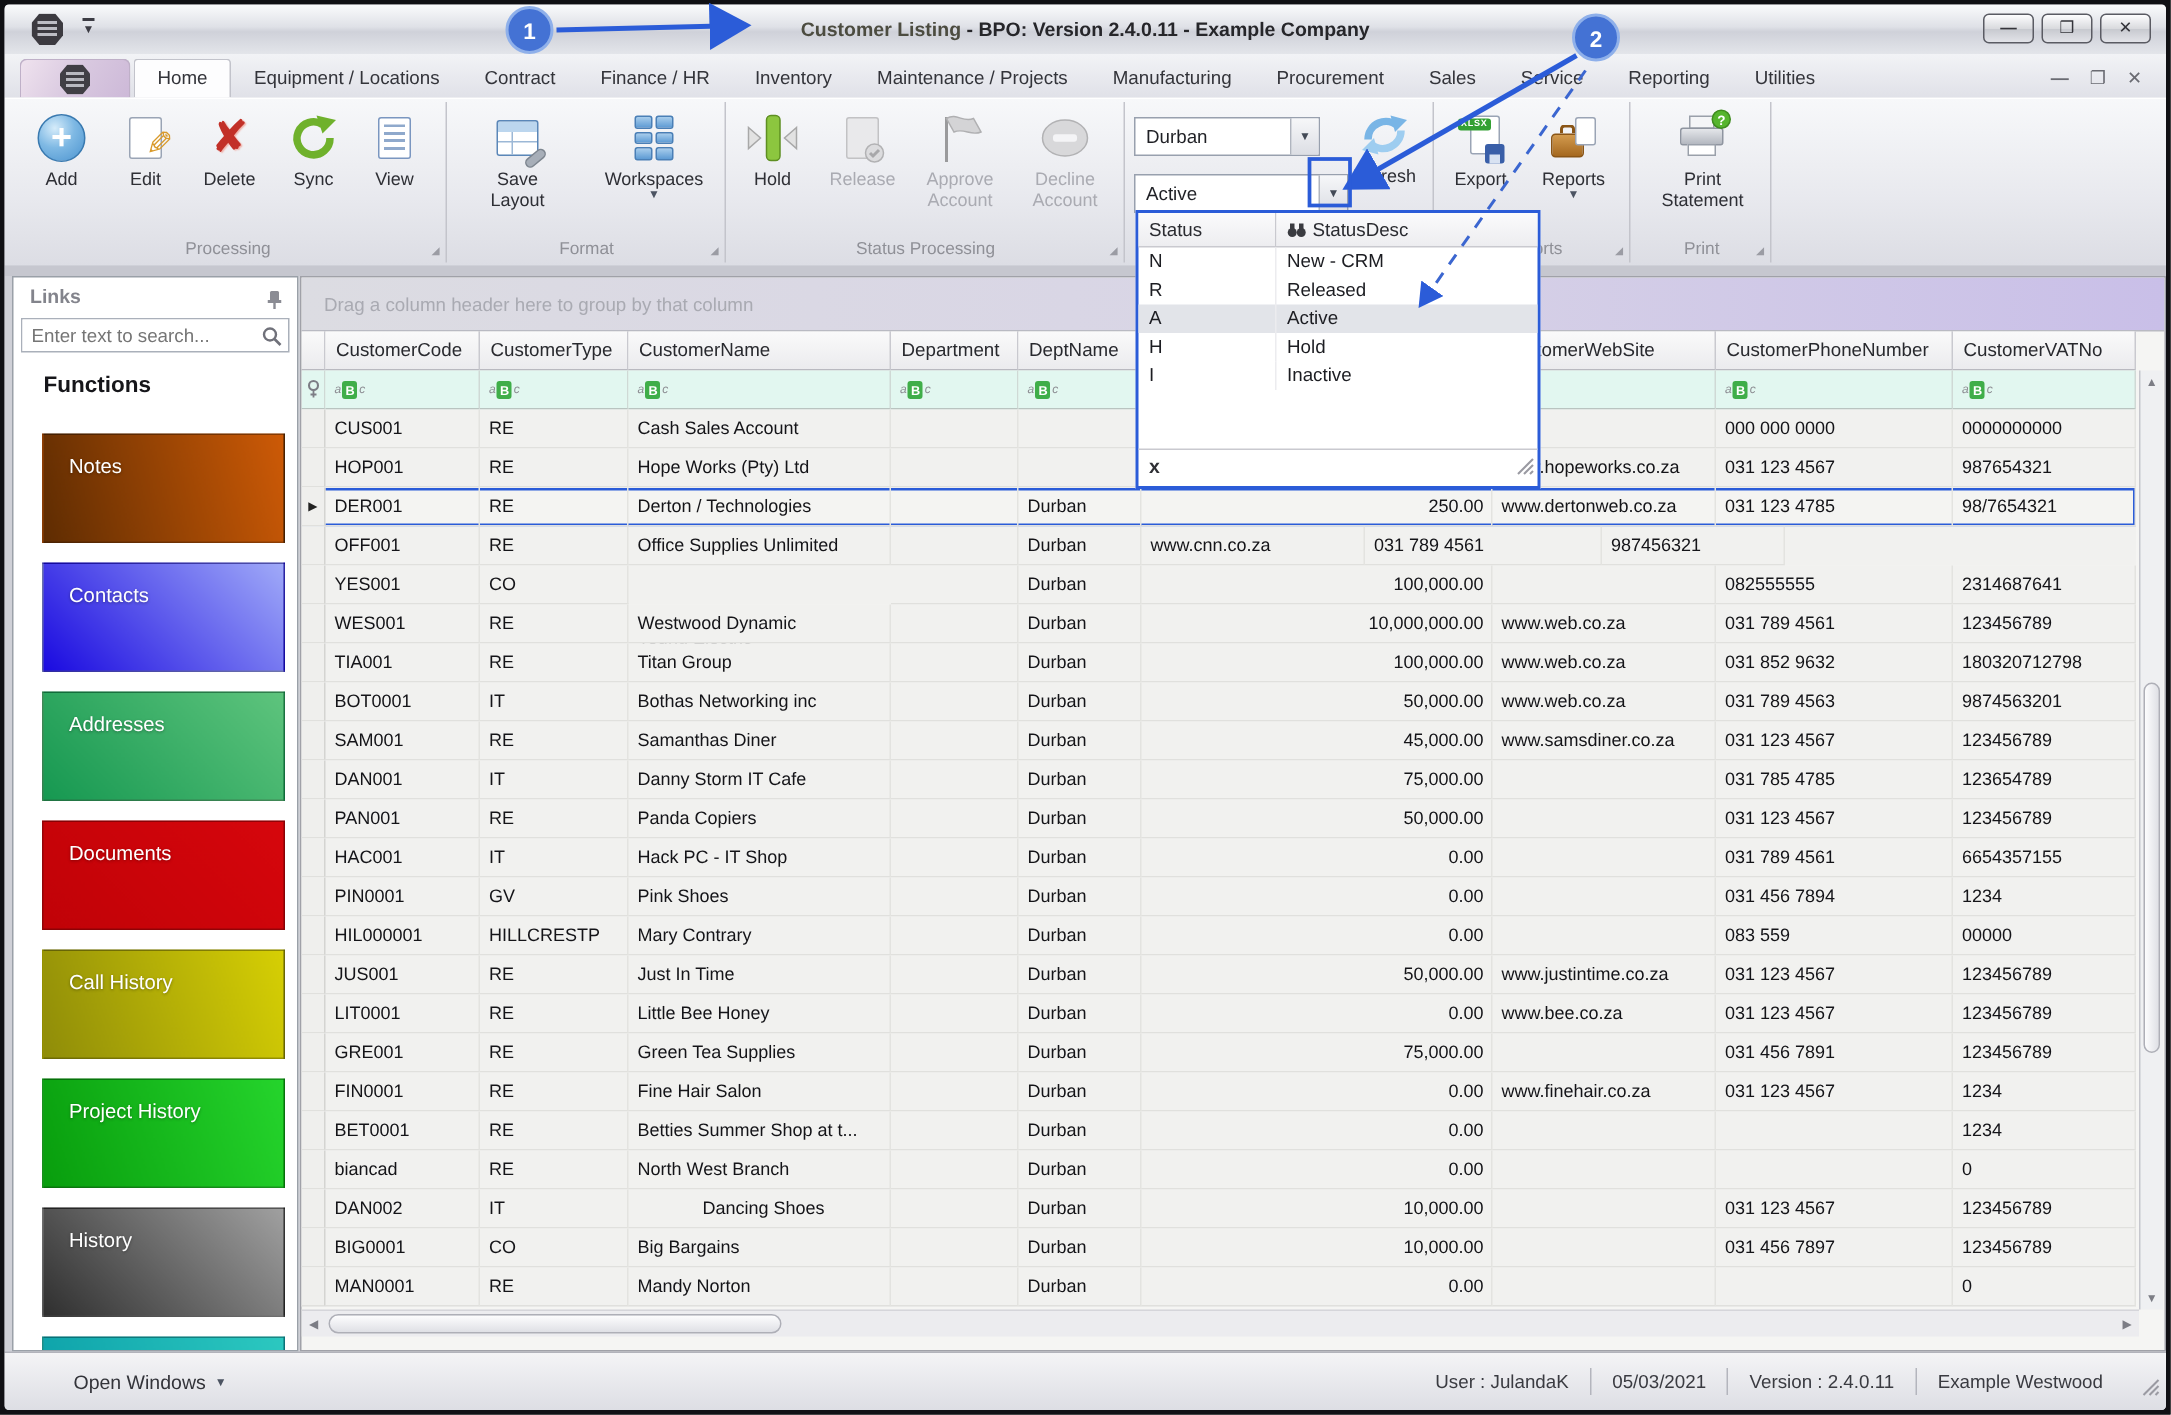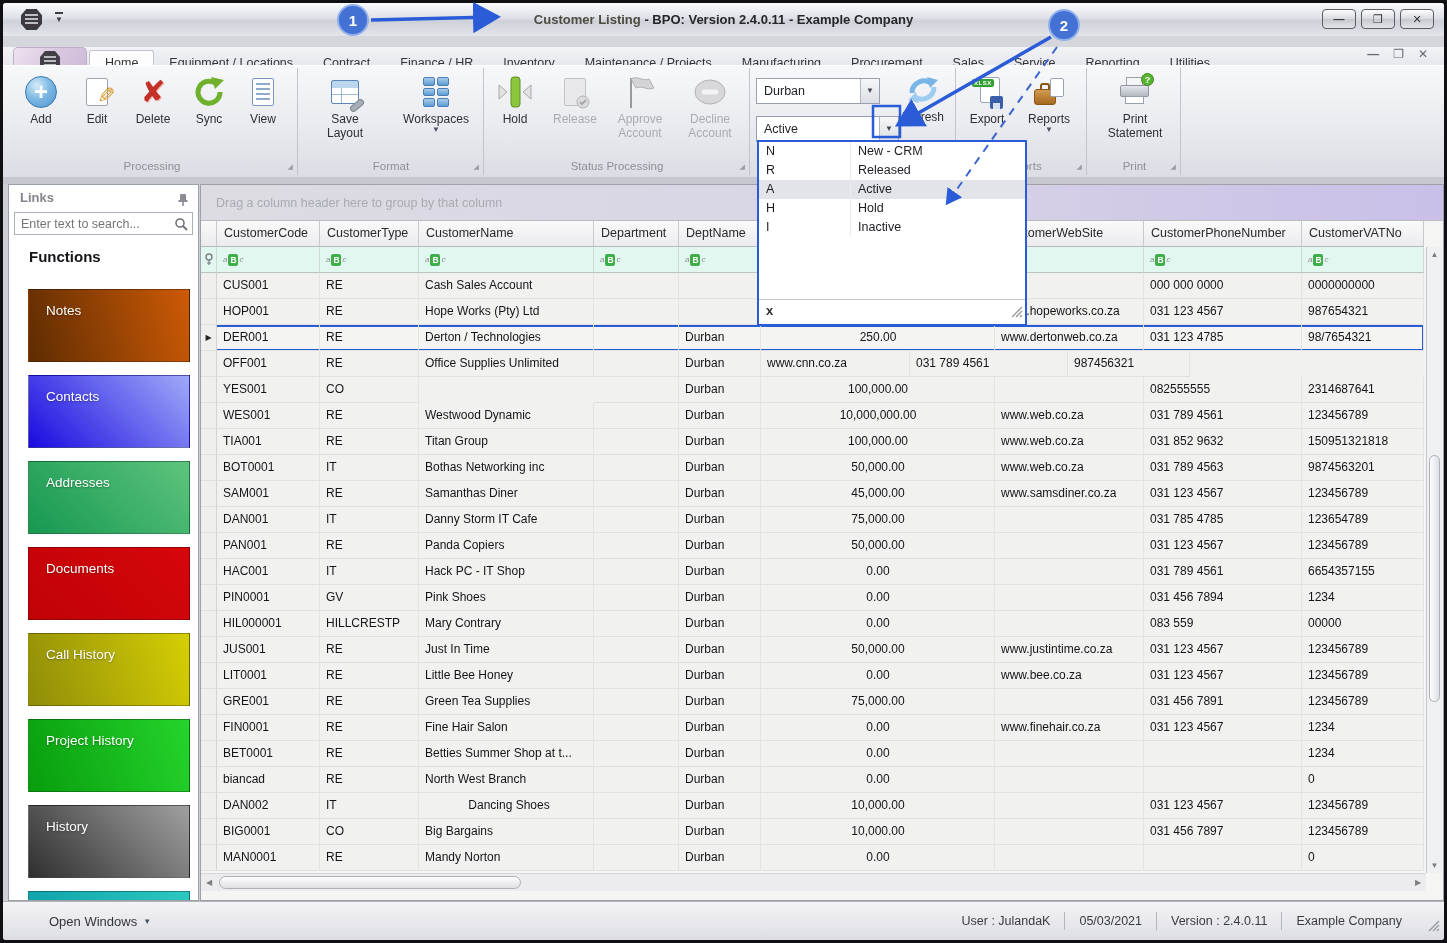--- a/index.html
+++ b/index.html
@@ -19,21 +19,21 @@
   .title-text { position:absolute; left:50%; top:0; transform:translateX(-50%); white-space:nowrap;
     line-height:33px; font-size:13px; font-weight:bold; }
   .title-text .t1 { color:#4c4c40; } .title-text .t2 { color:#26262a; }
   .winbtns { position:absolute; right:10px; top:6px; display:flex; gap:5px; }
   .winbtn { width:34px; height:20px; border:1px solid #5a5b63; border-radius:4px;
     background:linear-gradient(#fdfdfe,#d9dade 50%,#c7c9cf 52%,#e2e3e8); color:#34343a;
     font-size:11px; font-weight:bold; text-align:center; line-height:18px; }
 
   
   .tabrow { position:absolute; left:0; top:33px; right:0; height:29px;
-    background:linear-gradient(#f2f3f6,#e0e1e8); display:flex; align-items:flex-start;margin-top:11px; }
+    background:linear-gradient(#f2f3f6,#e0e1e8); display:flex; align-items:flex-end; }
   .appbtn { width:74px; height:26px; margin:0 2px 0 10px; border-radius:5px 5px 0 0; position:relative;
     background:linear-gradient(120deg,#efe2ee,#d9c9e0 50%,#cdb9d8); border:1px solid #bfb0c8; border-bottom:none; }
   .appbtn .logo { position:absolute; left:50%; top:3px; transform:translateX(-50%); width:20px; height:20px; background:#413f45;
     border-radius:4px; clip-path:polygon(25% 0,75% 0,100% 30%,100% 70%,75% 100%,25% 100%,0 70%,0 30%); }
   .appbtn .logo i { position:absolute; left:4px; right:4px; height:2px; background:#b9b9c0; }
   .appbtn .logo i:nth-child(1){top:5px} .appbtn .logo i:nth-child(2){top:9px} .appbtn .logo i:nth-child(3){top:13px}
   #ribbon-tabs { display:flex; align-items:flex-end; height:100%; }
   .tab { padding:0 15px; height:25px; line-height:25px; font-size:12.5px; color:#33343a; white-space:nowrap; }
   .tab.active { background:#fdfdfe; border:1px solid #c2c3cb; border-bottom:none; border-radius:3px 3px 0 0; height:26px; }
   .mdibtns { margin-left:auto; display:flex; gap:14px; padding:0 16px 6px 0; color:#6a6b72; font-size:12px; font-weight:bold; }
@@ -122,21 +122,21 @@
     background:linear-gradient(#fafafa,#ebebee); }
   .gf-cell { height:26px; border-right:1px solid #cfd9d5; border-bottom:1px solid #b9c4c0; background:#e2f7f0;
     display:flex; align-items:center; padding-left:6px; }
   .abc { display:inline-flex; align-items:center; gap:1px; font-size:8px; color:#8c8c92; }
   .abc b { display:inline-block; width:10px; height:12px; background:#3fae49; border-radius:2px; color:#fff;
     font-size:8.5px; font-weight:bold; text-align:center; line-height:12px; }
   .rows { position:absolute; left:0; top:88px; width:1223px; }
   .g-row { position:relative; height:26px; background:#f1f1ef; }
   .g-cell { height:26px; border-right:1px solid #e3e3e0; border-bottom:1px solid #e0e0dd; font-size:12px; color:#141418;
     line-height:25px; padding-left:6px; white-space:nowrap; overflow:hidden; }
-  .g-cell.num { text-align:center; padding-right:5px; }
+  .g-cell.num { text-align:right; padding-right:5px; }
   .g-ind { width:16px; height:26px; border-right:1px solid #d4d4d1; border-bottom:1px solid #e0e0dd; background:#efefed;
     font-size:8px; color:#222; text-align:center; line-height:26px; }
   .g-row.sel { box-shadow:inset 0 0 0 2px #2b5cd8; background:#f4f4f2; }
   
   .vscroll { position:absolute; right:1px; top:62px; width:16px; bottom:27px; background:#eff0f2; border-left:1px solid #c6c7cd; }
   .vscroll .ar { position:absolute; left:0; right:0; height:15px; font-size:8px; color:#7c7d85; text-align:center; line-height:15px; }
   .vscroll .thumb { position:absolute; left:2px; right:2px; top:208px; height:247px; background:linear-gradient(90deg,#fdfdfe,#dfe0e5);
     border:1px solid #aeafb7; border-radius:7px; }
   .hscroll { position:absolute; left:0; right:17px; bottom:9px; height:18px; background:#ececef; border-top:1px solid #d5d5da; }
   .hscroll .ar { position:absolute; top:0; bottom:0; width:16px; font-size:8px; color:#7c7d85; text-align:center; line-height:18px; }
@@ -612,21 +612,21 @@
           <div class="g-row">
             <div class="g-ind"></div>
             <div class="g-cell" style="width: 103px;">TIA001</div>
             <div class="g-cell" style="width: 99px;">RE</div>
             <div class="g-cell" style="width: 175px;">Titan Group</div>
             <div class="g-cell" style="width: 85px;"></div>
             <div class="g-cell" style="width: 82px;">Durban</div>
             <div class="g-cell num" style="width: 234px;">100,000.00</div>
             <div class="g-cell" style="width: 149px;">www.web.co.za</div>
             <div class="g-cell" style="width: 158px;">031 852 9632</div>
-            <div class="g-cell" style="width: 122px;">150951321818</div>
+            <div class="g-cell" style="width: 122px;">180320712798</div>
           </div>
           <div class="g-row">
             <div class="g-ind"></div>
             <div class="g-cell" style="width: 103px;">BOT0001</div>
             <div class="g-cell" style="width: 99px;">IT</div>
             <div class="g-cell" style="width: 175px;">Bothas Networking inc</div>
             <div class="g-cell" style="width: 85px;"></div>
             <div class="g-cell" style="width: 82px;">Durban</div>
             <div class="g-cell num" style="width: 234px;">50,000.00</div>
             <div class="g-cell" style="width: 149px;">www.web.co.za</div>
@@ -820,20 +820,32 @@
       <div class="ar" style="bottom:0;">▼</div>
     </div>
     <div class="hscroll">
       <div class="ar" style="left:0;">◀</div>
       <div class="thumb"></div>
       <div class="ar" style="right:0;">▶</div>
     </div>
   </div>
 
   <div class="popup">
+    <div class="phead">
+      <div class="c1">Status</div>
+      <div class="c2">
+        <svg width="13" height="11" viewBox="0 0 13 11">
+          <circle cx="3.5" cy="7" r="3" fill="#3a3b40"></circle>
+              <circle cx="9.5" cy="7" r="3" fill="#3a3b40"></circle>
+          <rect x="2" y="1" width="3" height="4" fill="#3a3b40"></rect>
+              <rect x="8" y="1" width="3" height="4" fill="#3a3b40"></rect>
+        </svg>
+        <span>StatusDesc</span>
+      </div>
+    </div>
     <div id="poprows">
           <div class="prow">
             <div class="c1">N</div>
             <div class="c2">New - CRM</div>
           </div>
           <div class="prow">
             <div class="c1">R</div>
             <div class="c2">Released</div>
           </div>
           <div class="prow sel">
@@ -864,21 +876,21 @@
       <span>Open Windows</span>
           <span class="dd">▼</span>
     </div>
     <div class="sb-right" id="sbitems">
           <div class="sb-item">User : JulandaK</div>
           <div class="sb-sep"></div>
           <div class="sb-item">05/03/2021</div>
           <div class="sb-sep"></div>
           <div class="sb-item">Version : 2.4.0.11</div>
           <div class="sb-sep"></div>
-          <div class="sb-item">Example Company</div>
+          <div class="sb-item">Example Westwood</div>
         </div>
     <span class="sb-grip">
       <svg width="13" height="13" viewBox="0 0 13 13">
             <path d="M12 2L2 12M12 6L6 12M12 10L10 12" stroke="#9a9aa2" stroke-width="1.4"></path>
           </svg>
     </span>
   </div>
 
 </div>
 

